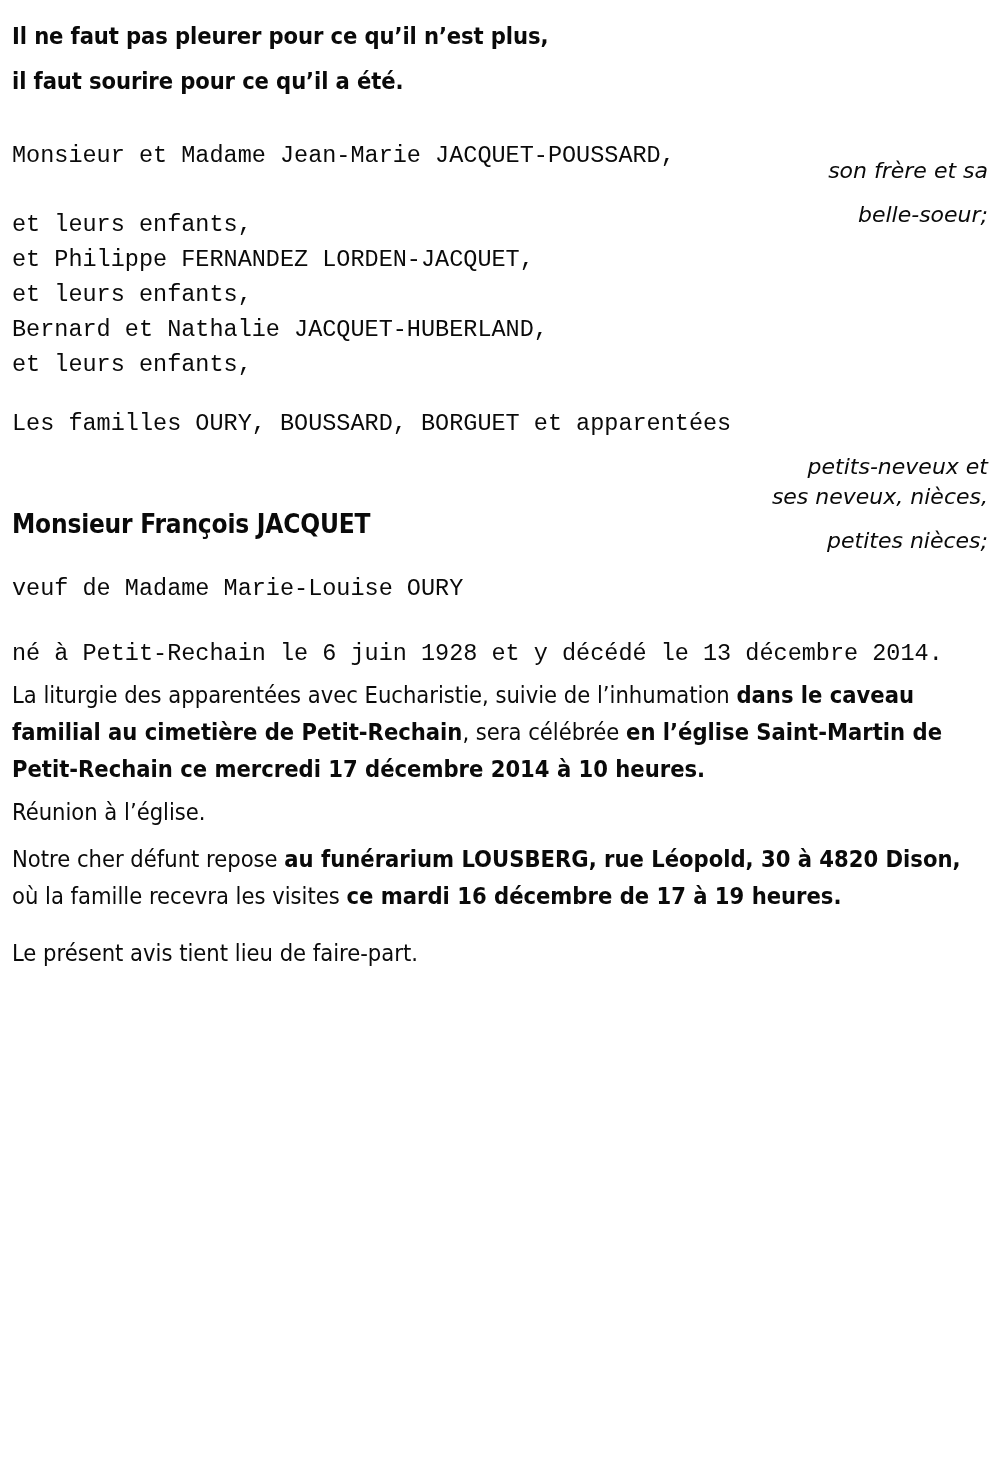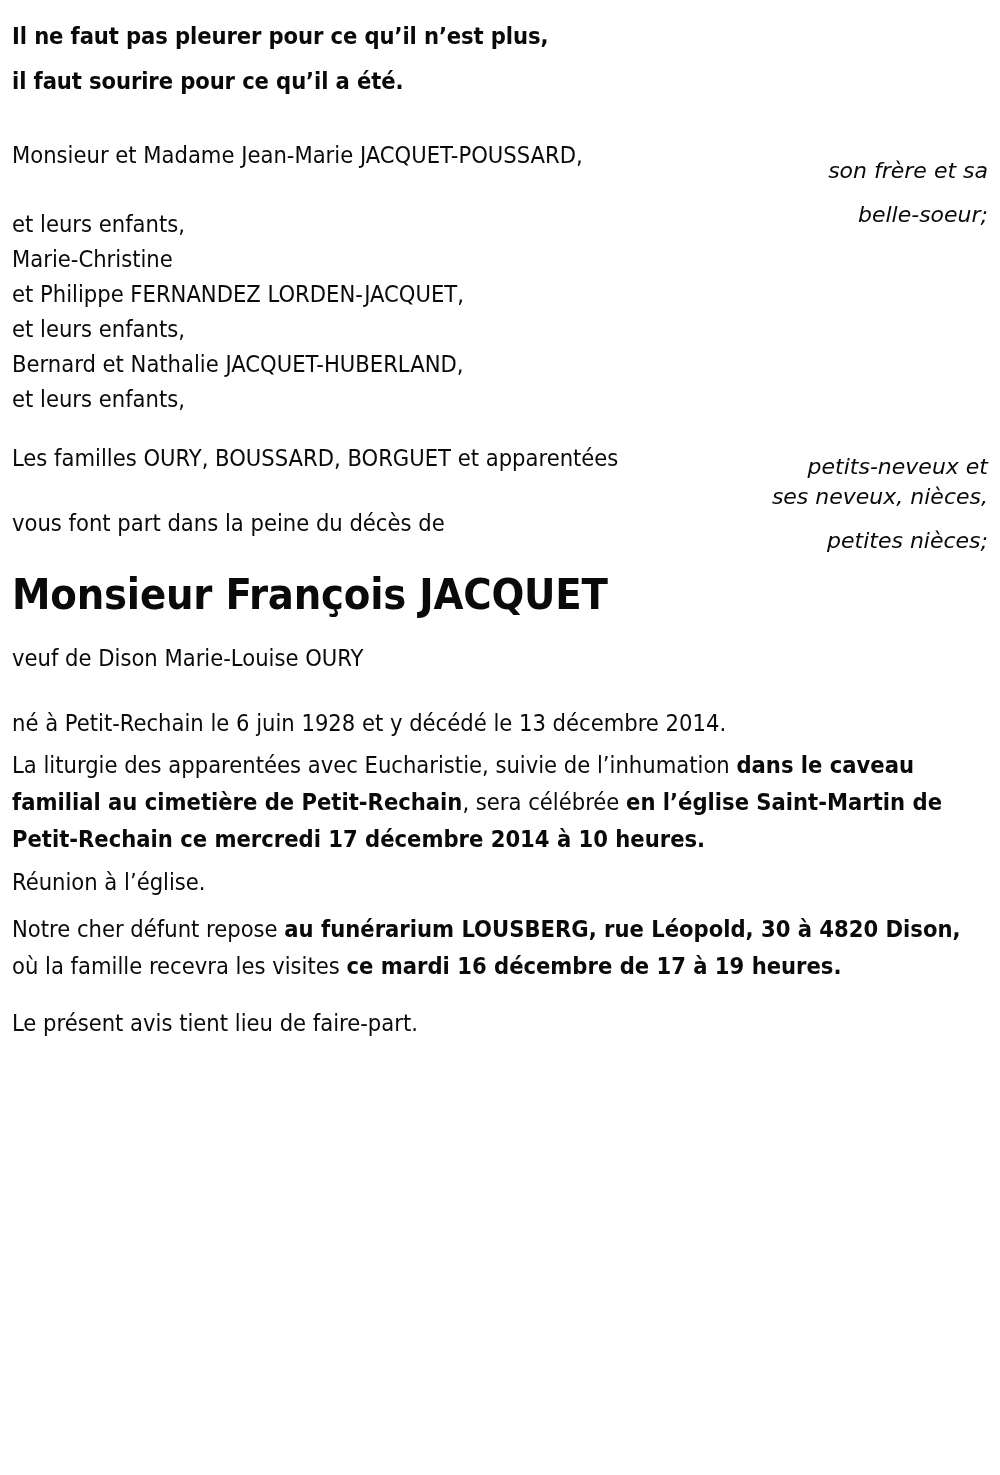--- a/index.html
+++ b/index.html
@@ -36,20 +36,21 @@
     letter-spacing: -0.1px;
   }
   .epigraph .line { display: block; white-space: nowrap; }
 
   
   .body-line {
     font-size: 23.5px;
     line-height: 35px;
     font-weight: 400;
     white-space: nowrap;
+    font-family: Liberation Mono, monospace;
   }
 
   
   .relrow {
     position: relative;
     width: 976px;
   }
   .left-col { }
   .annot {
     position: absolute;
@@ -66,21 +67,21 @@
 
   .spacer-24 { height: 24px; }
   .spacer-30 { height: 30px; }
   .spacer-34 { height: 34px; }
   .spacer-10 { height: 10px; }
   .spacer-6  { height: 6px; }
 
   
   .deceased-name {
     font-weight: bold;
-    font-size: 43px;
+    font-size: 26px;
     line-height: 46px;
     letter-spacing: -0.2px;
     white-space: nowrap;
   }
 
   
   .para {
     font-size: 23.5px;
     line-height: 37px;
     width: 976px;
@@ -110,49 +111,47 @@
         <span class="gap"></span>
         <span class="l">belle-soeur;</span>
       </div>
     </div>
 
     <div class="spacer-34"></div>
 
     <div class="relrow">
       <div class="left-col">
         <div class="body-line">et leurs enfants,</div>
-        <div class="body-line">Marie-Christine</div>
         <div class="body-line">et Philippe FERNANDEZ LORDEN-JACQUET,</div>
         <div class="body-line">et leurs enfants,</div>
         <div class="body-line">Bernard et Nathalie JACQUET-HUBERLAND,</div>
         <div class="body-line">et leurs enfants,</div>
       </div>
       <div class="annot" style="top: 245px;">
         <span class="l">petits-neveux et</span>
         <span class="l">ses neveux, nièces,</span>
         <span class="gap"></span>
         <span class="l">petites nièces;</span>
       </div>
     </div>
 
     <div class="spacer-24"></div>
 
     <div class="body-line">Les familles OURY, BOUSSARD, BORGUET et apparentées</div>
 
     <div class="spacer-30"></div>
 
-    <div class="body-line">vous font part dans la peine du décès de</div>
 
     <div class="spacer-30"></div>
 
     <div class="deceased-name">Monsieur François JACQUET</div>
 
     <div class="spacer-24"></div>
 
-    <div class="body-line">veuf de Dison Marie-Louise OURY</div>
+    <div class="body-line">veuf de Madame Marie-Louise OURY</div>
 
     <div class="spacer-30"></div>
 
     <div class="body-line">né à Petit-Rechain le 6 juin 1928 et y décédé le 13 décembre 2014.</div>
 
     <div class="spacer-6"></div>
 
     <div class="para"><span>La liturgie des apparentées avec Eucharistie, suivie de l’inhumation </span><b>dans le caveau familial au cimetière de Petit-Rechain</b><span>, sera célébrée </span><b>en l’église Saint-Martin de Petit-Rechain ce mercredi 17 décembre 2014 à 10 heures.</b></div>
 
     <div class="spacer-6"></div>

